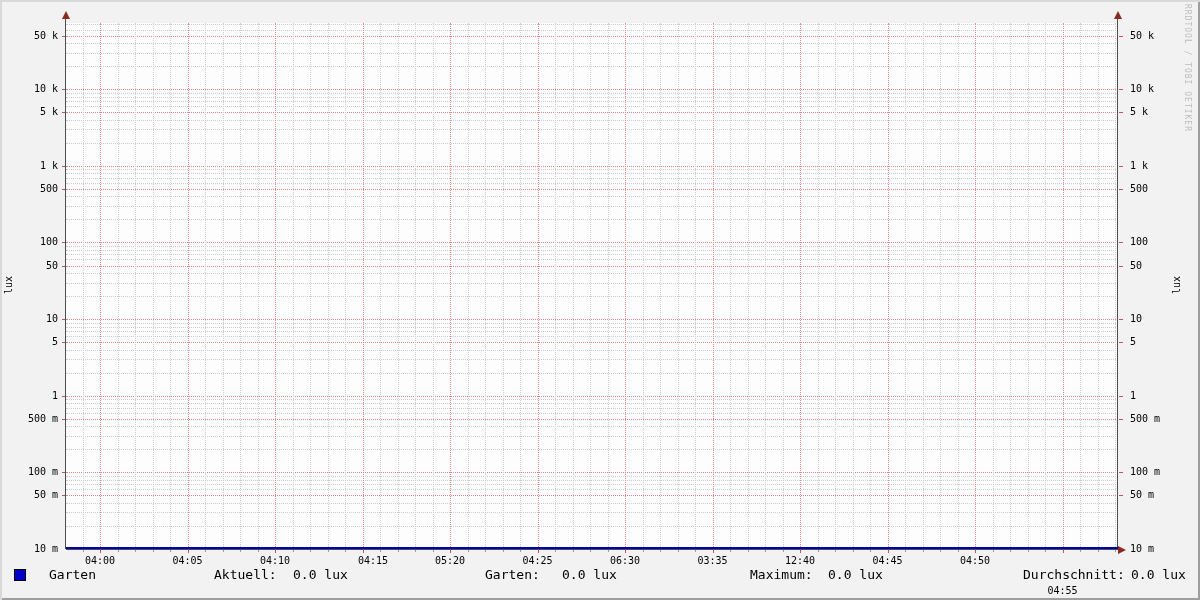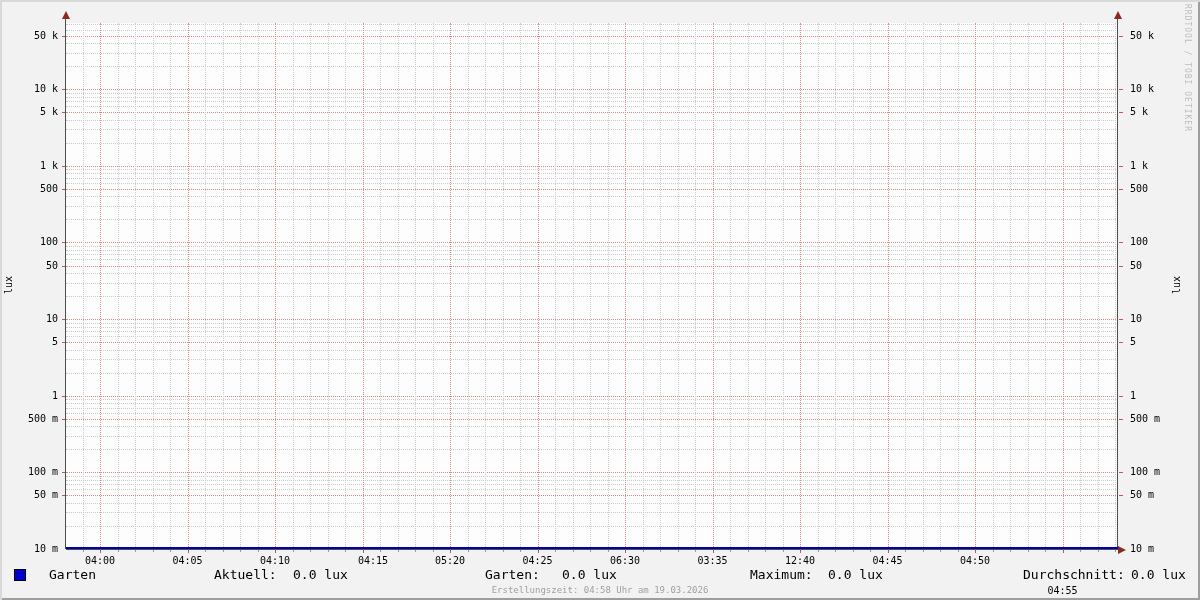--- a/index.html
+++ b/index.html
@@ -315,14 +315,13 @@
 
   <div class="legend-text" style="left:214px;">Aktuell:</div>
   <div class="legend-text" style="left:293px;">0.0 lux</div>
   <div class="legend-text" style="left:485px;">Garten:</div>
   <div class="legend-text" style="left:562px;">0.0 lux</div>
   <div class="legend-text" style="left:750px;">Maximum:</div>
   <div class="legend-text" style="left:828px;">0.0 lux</div>
   <div class="legend-text" style="left:1023px;">Durchschnitt:</div>
   <div class="legend-text" style="left:1131px;">0.0 lux</div>
 
-  <div id="footer">Erstellungszeit: 04:58 Uhr am 19.03.2026</div>
 </div>
 
 </body></html>

